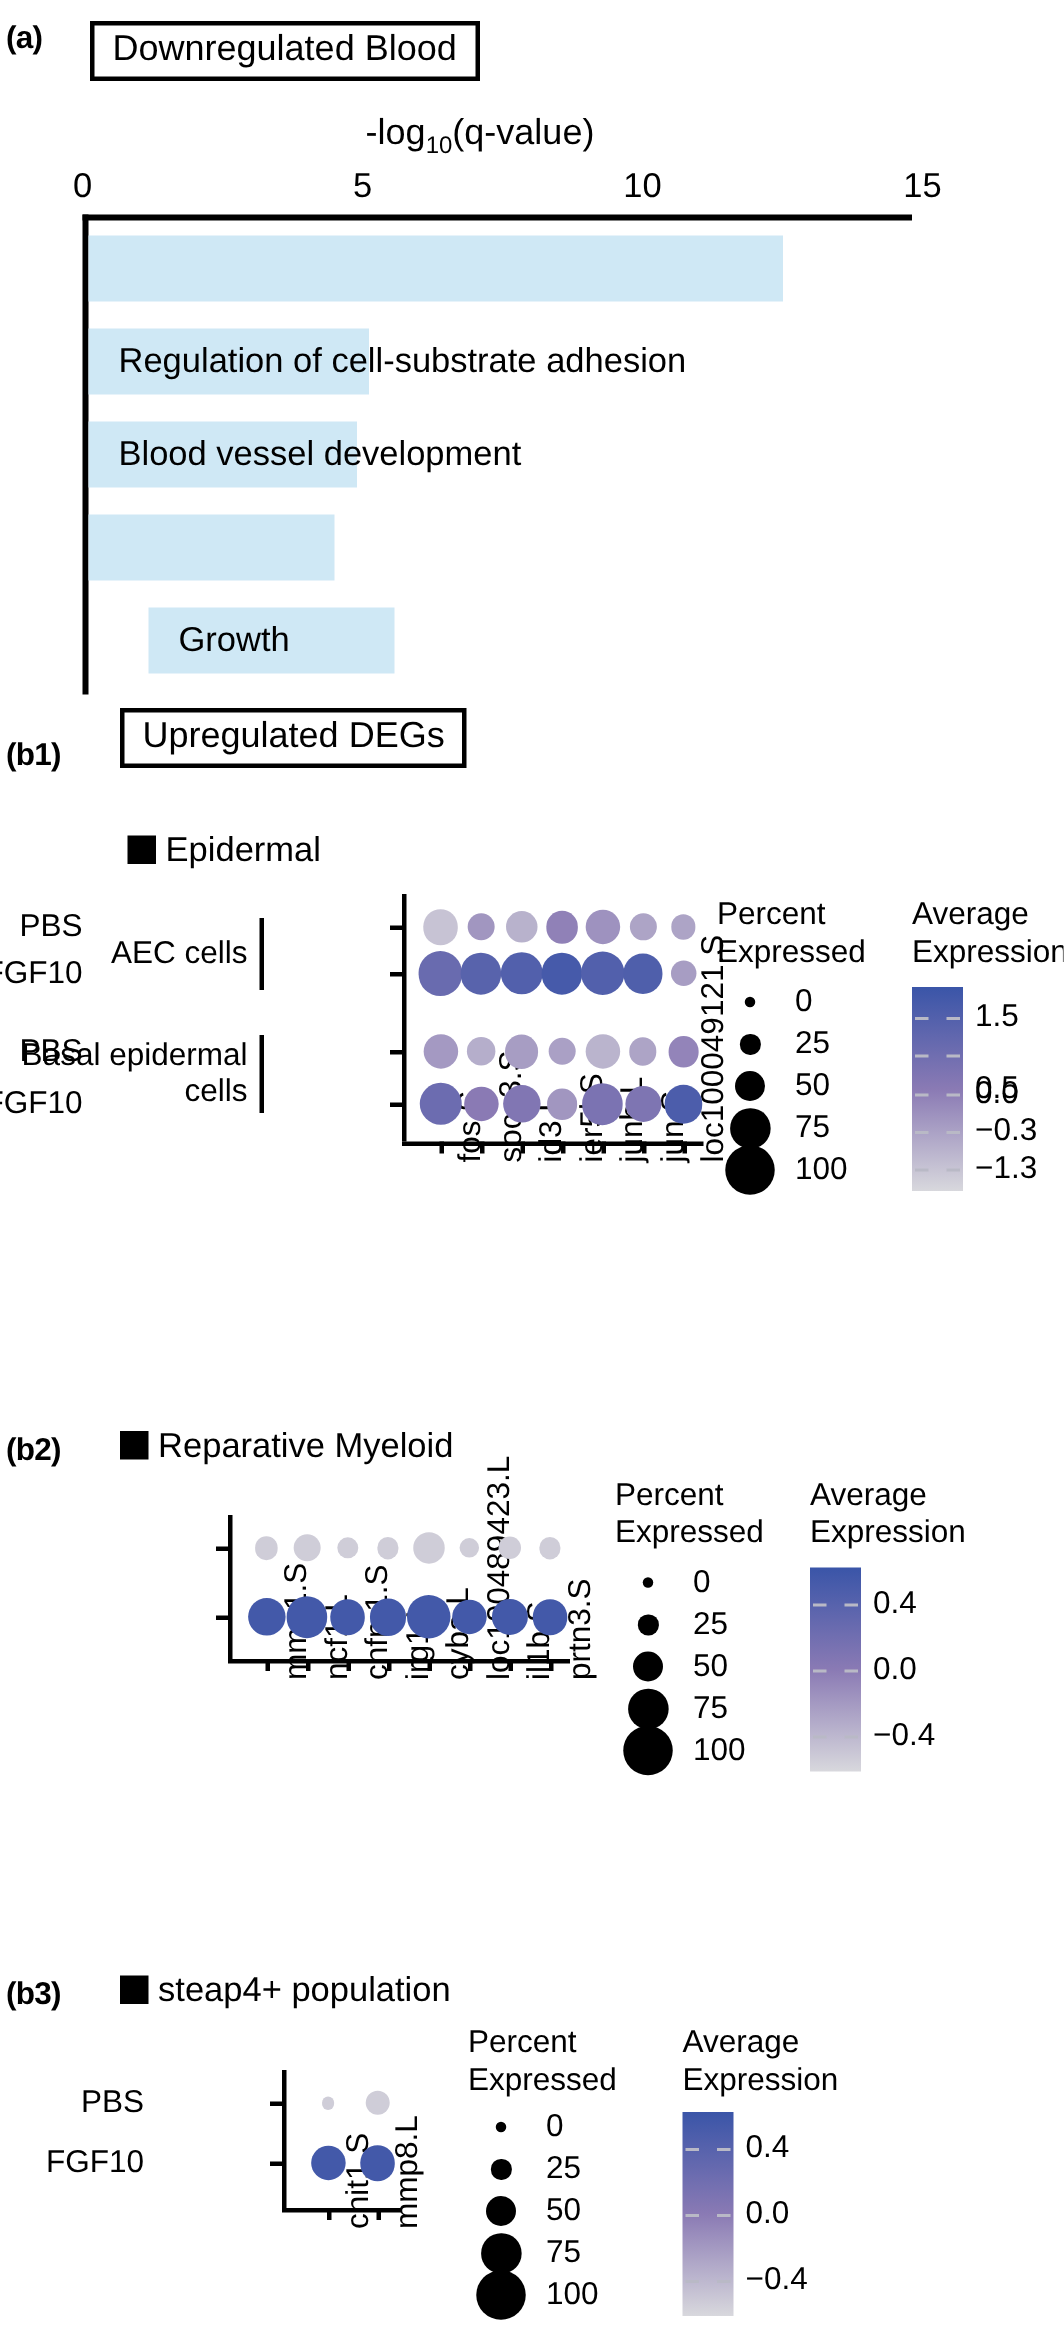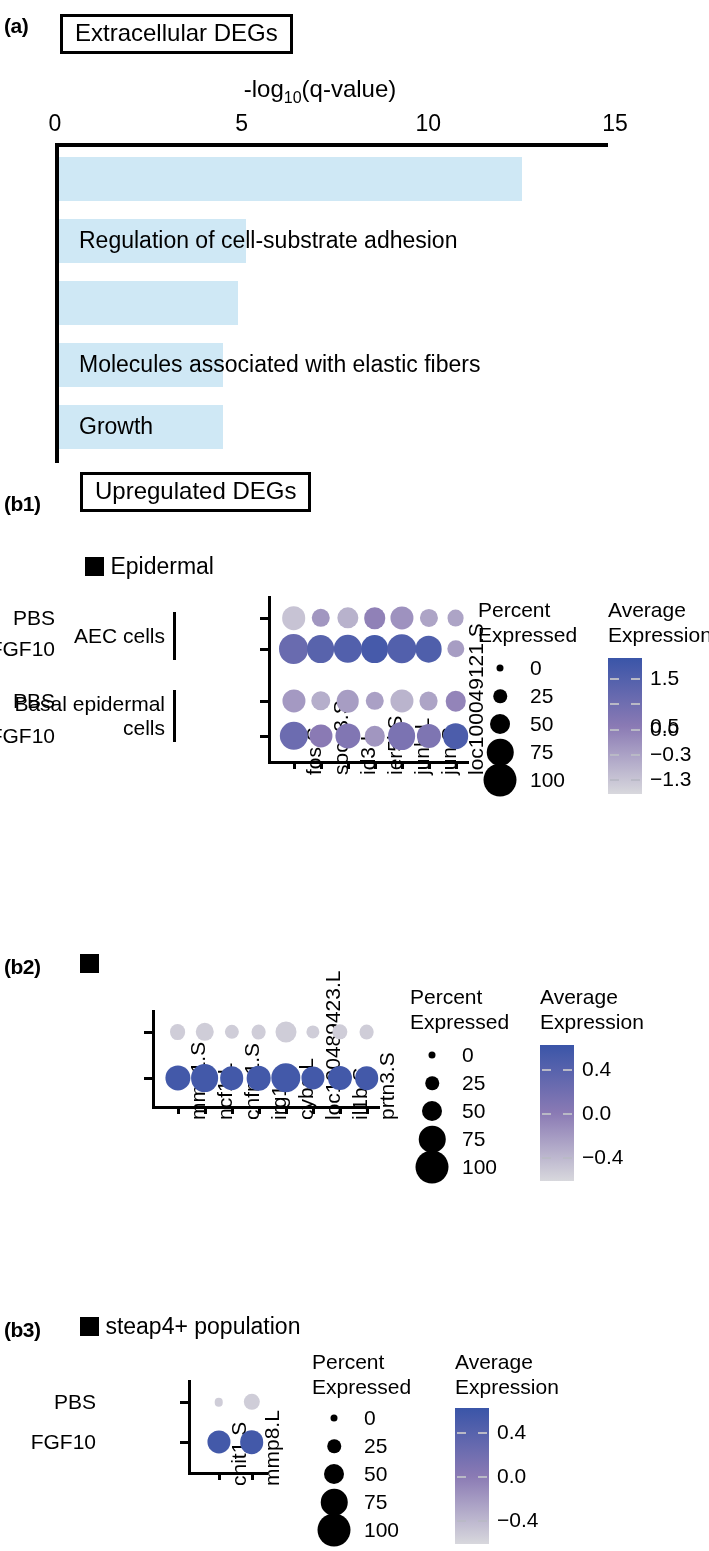--- a/index.html
+++ b/index.html
@@ -50,21 +50,21 @@
   .cbar-lbl{position:absolute;font-size:21px;white-space:nowrap;transform:translateY(-50%);}
   .sq{display:inline-block;width:19px;height:19px;background:#000;vertical-align:-2px;}
   .sublabel{font-size:23px;white-space:nowrap;}
 </style>
 </head>
 <body>
 
 <div class="abs panel-tag" style="left:4px;top:14px;">(a)</div>
 
 <div class="abs" style="left:60px;top:14px;">
-  <span class="title-box">Extracellular DEGs</span>
+  <span class="title-box">Downregulated Blood</span>
 </div>
 
 <div class="abs axis-title" style="left:0;top:75px;width:640px;text-align:center;">
   <span>-log<sub style="font-size:16px;">10</sub>(q-value)</span>
 </div>
 
 <div id="bar-ticks" class="abs" style="left:0;top:110px;width:709px;height:30px;">
     <div class="abs tick-lbl" style="left: 15px; top: 0px; width: 80px; text-align: center;">0</div>
     <div class="abs tick-lbl" style="left: 201.667px; top: 0px; width: 80px; text-align: center;">5</div>
     <div class="abs tick-lbl" style="left: 388.333px; top: 0px; width: 80px; text-align: center;">10</div>
@@ -76,26 +76,26 @@
   <div id="bar-rows">
       <div class="bar-row" style="top: 14px; width: 553px;">
         <div class="bar-fill" style="width: 462.933px; background: rgb(207, 232, 245);"></div>
       </div>
       <div class="bar-row" style="top: 76px; width: 553px;">
         <div class="bar-fill" style="width: 186.667px; background: rgb(207, 232, 245);"></div>
         <div class="bar-label">Regulation of cell-substrate adhesion</div>
       </div>
       <div class="bar-row" style="top: 138px; width: 553px;">
         <div class="bar-fill" style="width: 179.2px; background: rgb(207, 232, 245);"></div>
+        <div class="bar-label">Blood vessel development</div>
       </div>
       <div class="bar-row" style="top: 200px; width: 553px;">
         <div class="bar-fill" style="width: 164.267px; background: rgb(207, 232, 245);"></div>
-        <div class="bar-label">Molecules associated with elastic fibers</div>
-      </div>
-      <div class="bar-row" style="top: 262px; width: 553px;">
+      </div>
+      <div class="bar-row" style="top: 262px; width: 553px; margin-left: 40px;">
         <div class="bar-fill" style="width: 164.267px; background: rgb(207, 232, 245);"></div>
         <div class="bar-label">Growth</div>
       </div>
     </div>
 </div>
 
 <div class="abs panel-tag" style="left:4px;top:492px;">(b1)</div>
 <div class="abs" style="left:80px;top:472px;">
   <span class="title-box">Upregulated DEGs</span>
 </div>
@@ -188,20 +188,21 @@
     <div class="cbar-tick" style="left: 631px; top: 753.704px;"></div>
     <div class="cbar-lbl" style="left: 650px; top: 753.704px;">−0.3</div>
     <div class="cbar-tick" style="left: 610px; top: 778.889px;"></div>
     <div class="cbar-tick" style="left: 631px; top: 778.889px;"></div>
     <div class="cbar-lbl" style="left: 650px; top: 778.889px;">−1.3</div>
   </div>
 
 <div class="abs panel-tag" style="left:4px;top:955px;">(b2)</div>
 <div class="abs sublabel" style="left:80px;top:950px;">
   <span class="sq"></span>
+  <span>Reparative Myeloid</span>
 </div>
 <div id="b2" class="dp abs" style="left:152px;top:1010px;">
     <div class="dp-yline" style="left: 0px; top: 0px; height: 96px;"></div>
     <div class="dp-xline" style="left: 0px; top: 96px; width: 228px;"></div>
     <div class="dp-tick-y" style="top: 21px;"></div>
     <div class="dp-tick-y" style="top: 67px;"></div>
     <div class="dp-tick-x" style="left: 24.5px; top: 96px;"></div>
     <div class="collab" style="left: 33.5px; top: 110px;">mmp1.S</div>
     <div class="dp-tick-x" style="left: 51.5px; top: 96px;"></div>
     <div class="collab" style="left: 60.5px; top: 110px;">ncf1.L</div>

